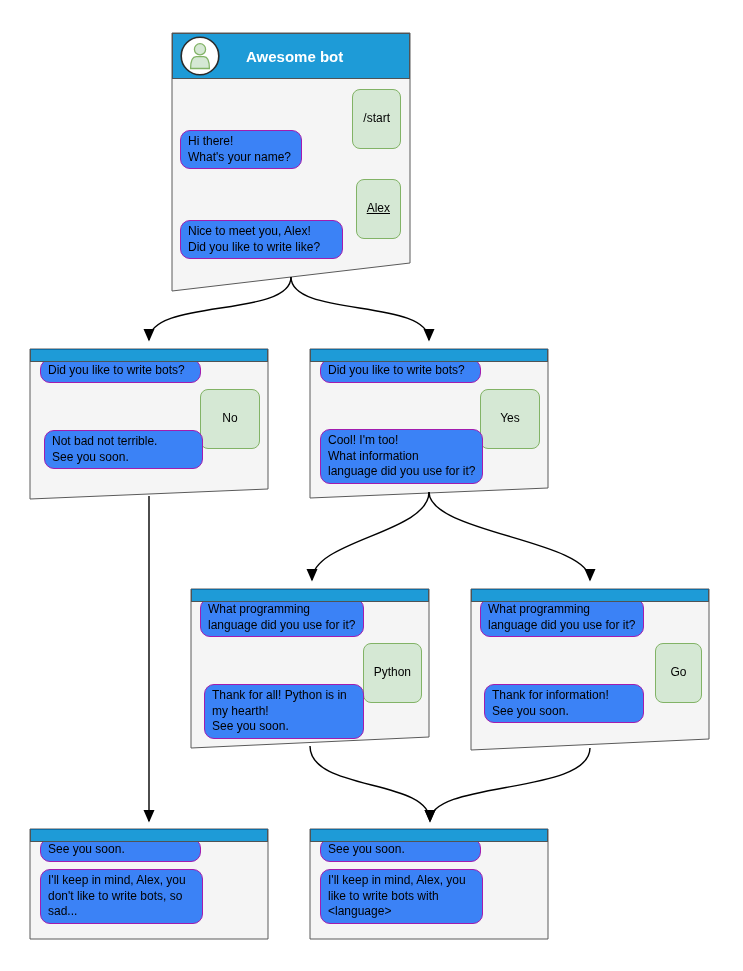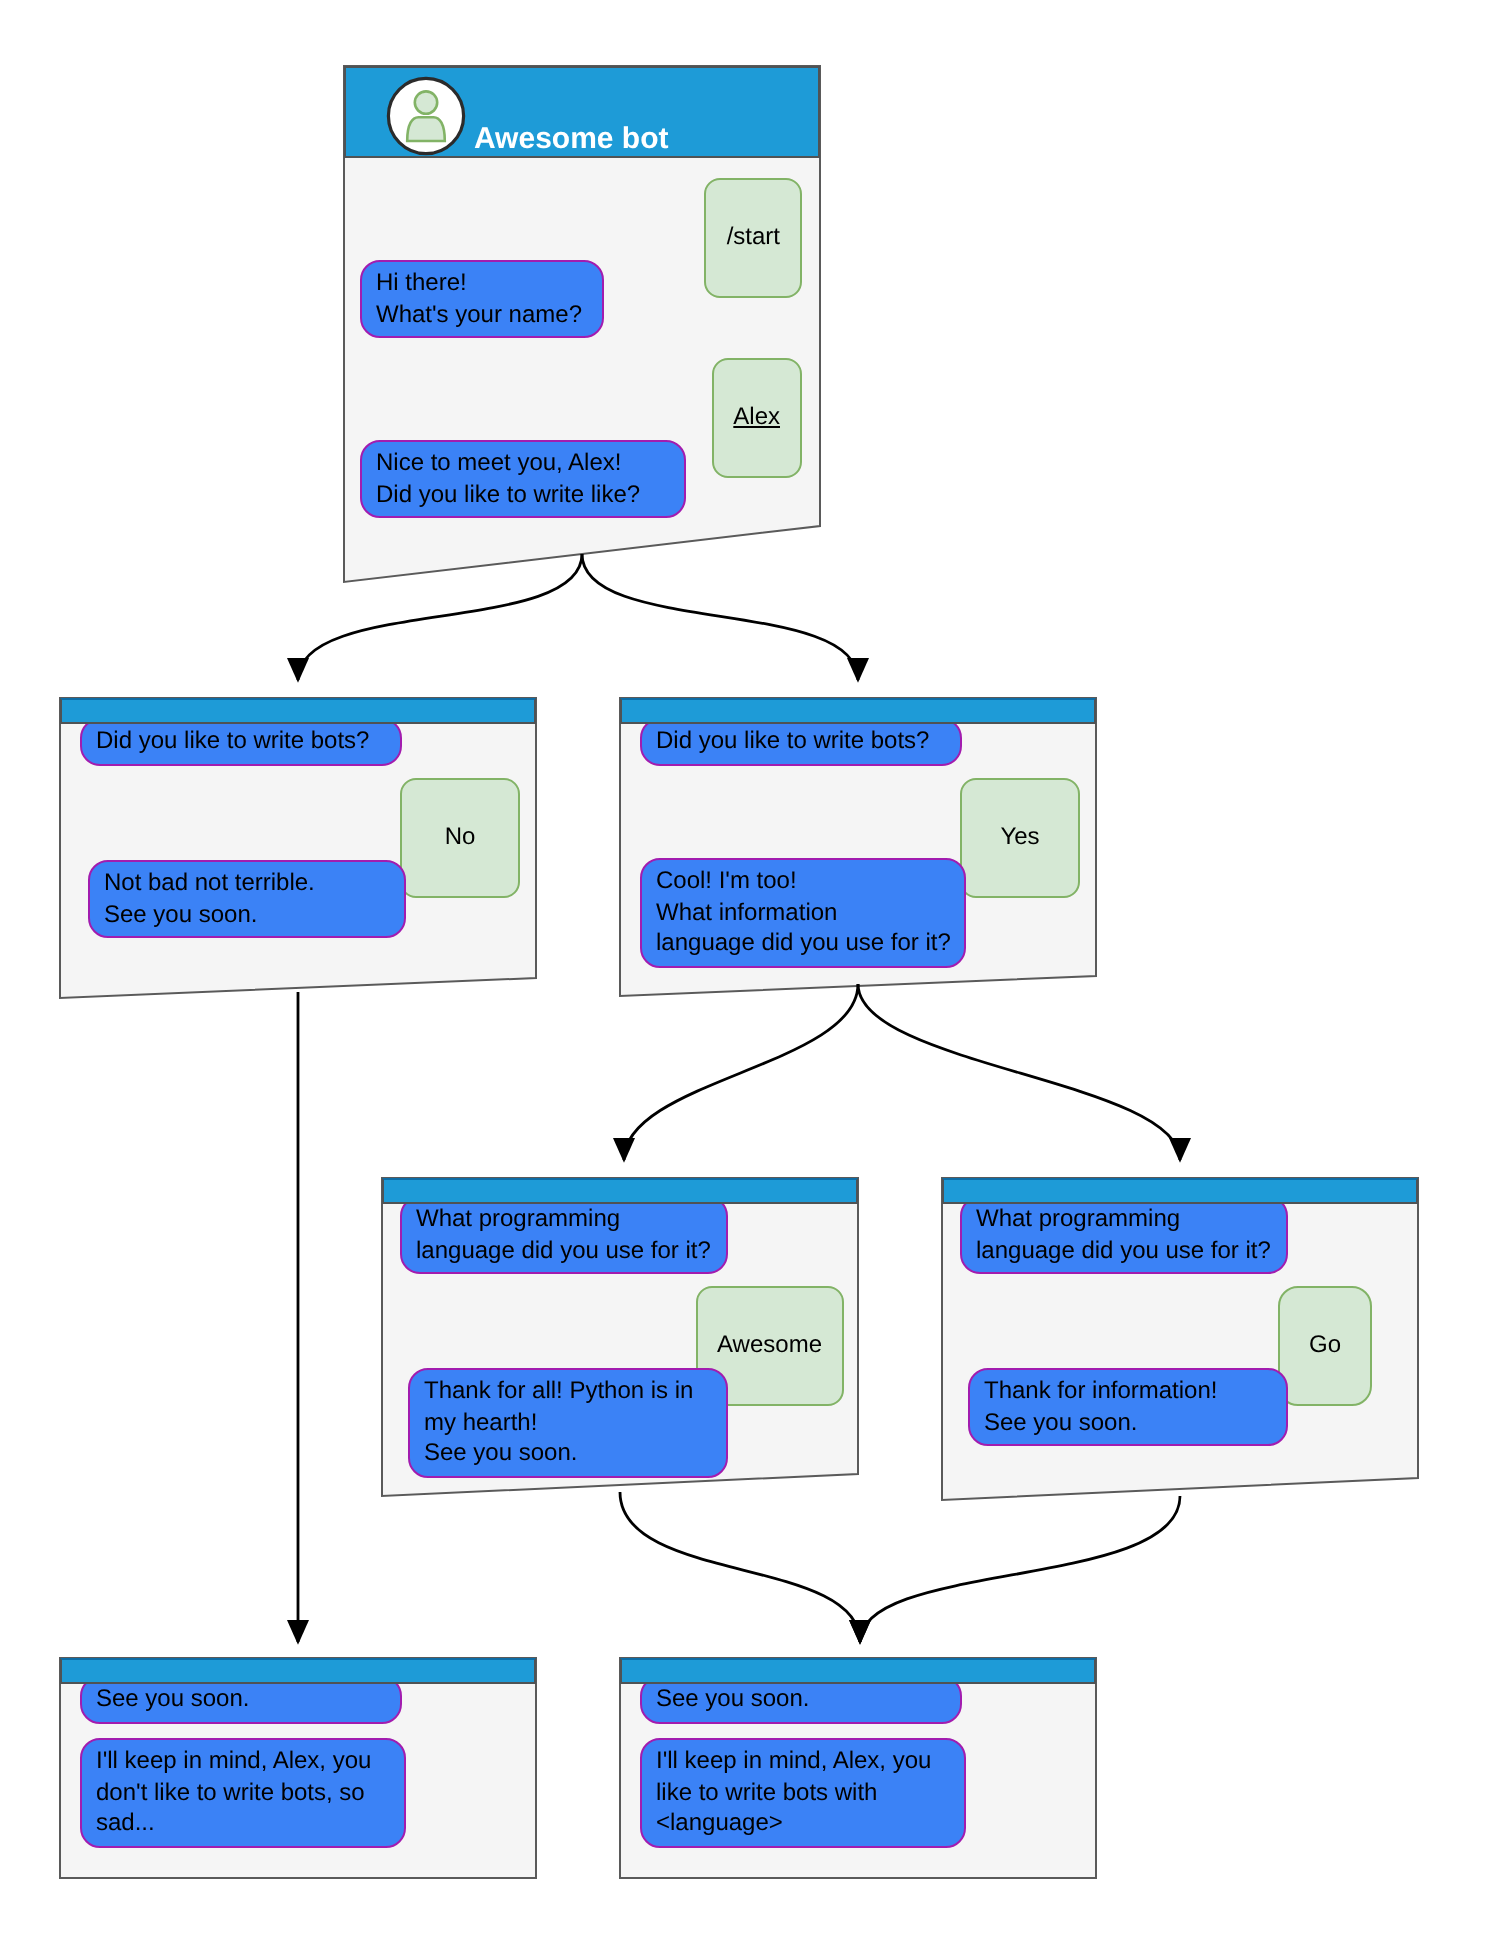--- a/index.html
+++ b/index.html
@@ -14,22 +14,22 @@
   .win-header {
     position:absolute; left:0; top:0; right:0;
     background:#1E9BD7;
     border:1px solid #4f5355;
     box-sizing:border-box;
     z-index:5;
   }
   .win-header.bar { height:13px; border-top-color:#0d6da6; }
   .win-header.main {
     height:46px;
-    display:flex; align-items:flex-end;
-    gap:4px; padding-left:20px;
+    display:flex; align-items:center;
+    gap:26px; padding-left:7px;
   }
   .window-title { color:#ffffff; font-weight:bold; font-size:15px; }
   .bubble {
     position:absolute; z-index:3;
     box-sizing:border-box;
     font-size:12px; line-height:1.3;
     white-space:pre;
     border-radius:10px;
   }
   .bot-msg  { background:#3b82f6; border:1px solid #a21caf; padding:3px 7px; }
@@ -95,31 +95,31 @@
     <div class="bubble user-msg" style="right:8px; top:40px; min-width:60px;">Yes</div>
     <div class="bubble bot-msg" style="left:10px; top:80px; min-width:162px;">Cool! I'm too!
 What information
 language did you use for it?</div>
   </div>
 
   <div class="win" style="left:191px; top:589px; width:238px; height:159px;">
     <div class="win-header bar"></div>
     <div class="bubble bot-msg" style="left:9px; top:9px; min-width:164px;">What programming
 language did you use for it?</div>
-    <div class="bubble user-msg" style="right:7px; top:54px; min-width:48px;">Awesome</div>
+    <div class="bubble user-msg" style="right:7px; top:54px; min-width:48px;">Python</div>
     <div class="bubble bot-msg" style="left:13px; top:95px; min-width:160px;">Thank for all! Python is in
 my hearth!
 See you soon.</div>
   </div>
 
   <div class="win" style="left:471px; top:589px; width:238px; height:161px;">
     <div class="win-header bar"></div>
     <div class="bubble bot-msg" style="left:9px; top:9px; min-width:164px;">What programming
 language did you use for it?</div>
-    <div class="bubble user-msg" style="right:23px; top:54px; min-width:47px;border-radius:10px;">Go</div>
+    <div class="bubble user-msg" style="right:7px; top:54px; min-width:47px;">Go</div>
     <div class="bubble bot-msg" style="left:13px; top:95px; min-width:160px;">Thank for information!
 See you soon.</div>
   </div>
 
   <div class="win" style="left:30px; top:829px; width:238px; height:110px;">
     <div class="win-header bar"></div>
     <div class="bubble bot-msg" style="left:10px; top:9px; min-width:161px;">See you soon.</div>
     <div class="bubble bot-msg" style="left:10px; top:40px; min-width:163px;">I'll keep in mind, Alex, you
 don't like to write bots, so
 sad...</div>

